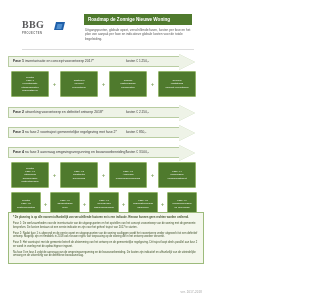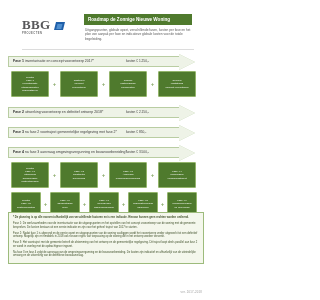--- a/index.html
+++ b/index.html
@@ -10,21 +10,21 @@
     color:#3f3f3f;
     -webkit-font-smoothing:antialiased;
   }
   .page{position:relative;width:212px;height:300px;box-sizing:border-box;}
 
   
   .header{position:absolute;left:0;top:14px;width:212px;height:34px;}
   .logo{position:absolute;left:22px;top:4px;width:52px;height:26px;}
   .logo-word{
     font-family:"Liberation Serif", serif;
-    font-size:13px;font-weight:bold;letter-spacing:.3px;
+    font-size:10px;font-weight:bold;letter-spacing:.3px;
     color:#58585a;line-height:13px;
   }
   .logo-mark{
     position:absolute;left:33px;top:4px;width:9px;height:8px;
     background:#1f5fa9;
     transform:skewX(-14deg);
   }
   .logo-mark:after{
     content:"";position:absolute;left:1.5px;top:1.5px;
     width:5px;height:5px;background:#4f8fd0;

